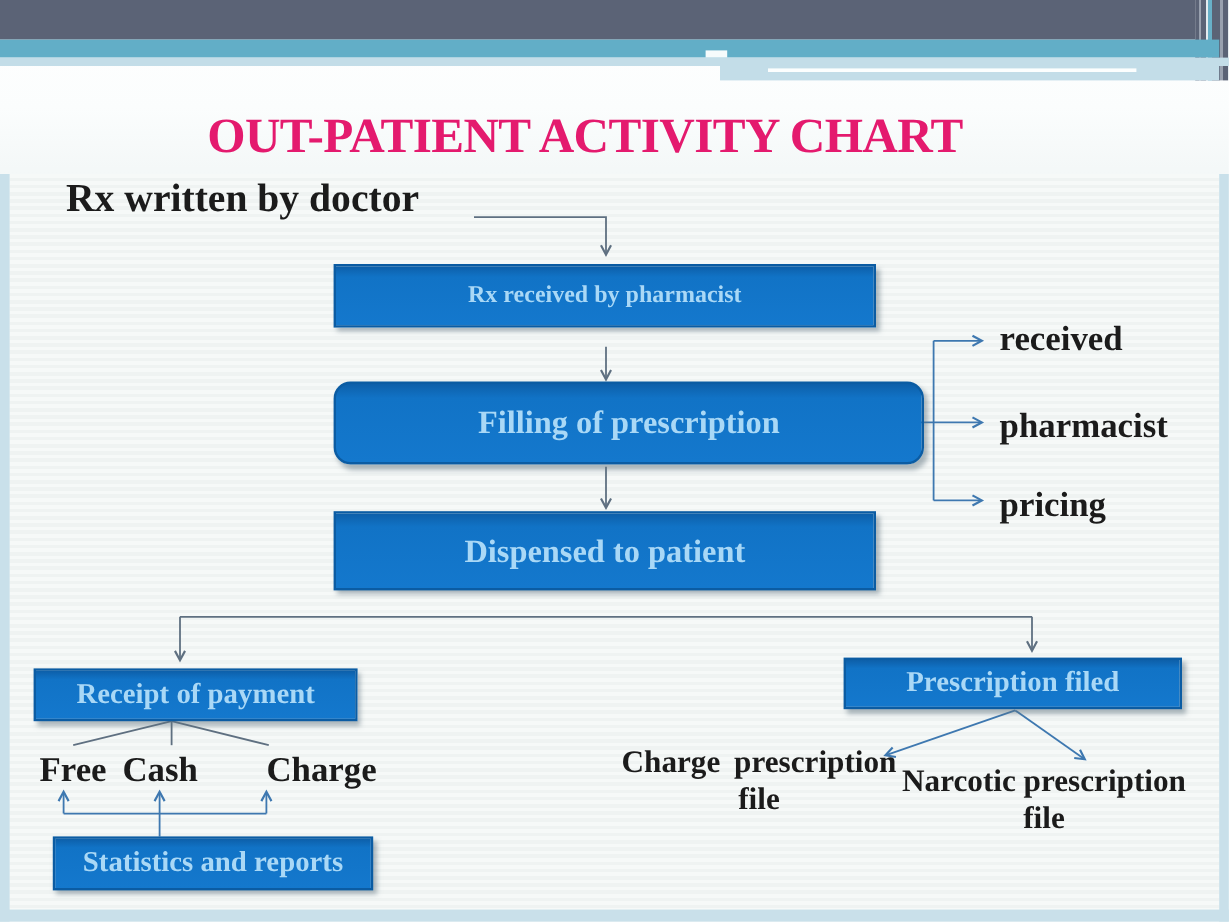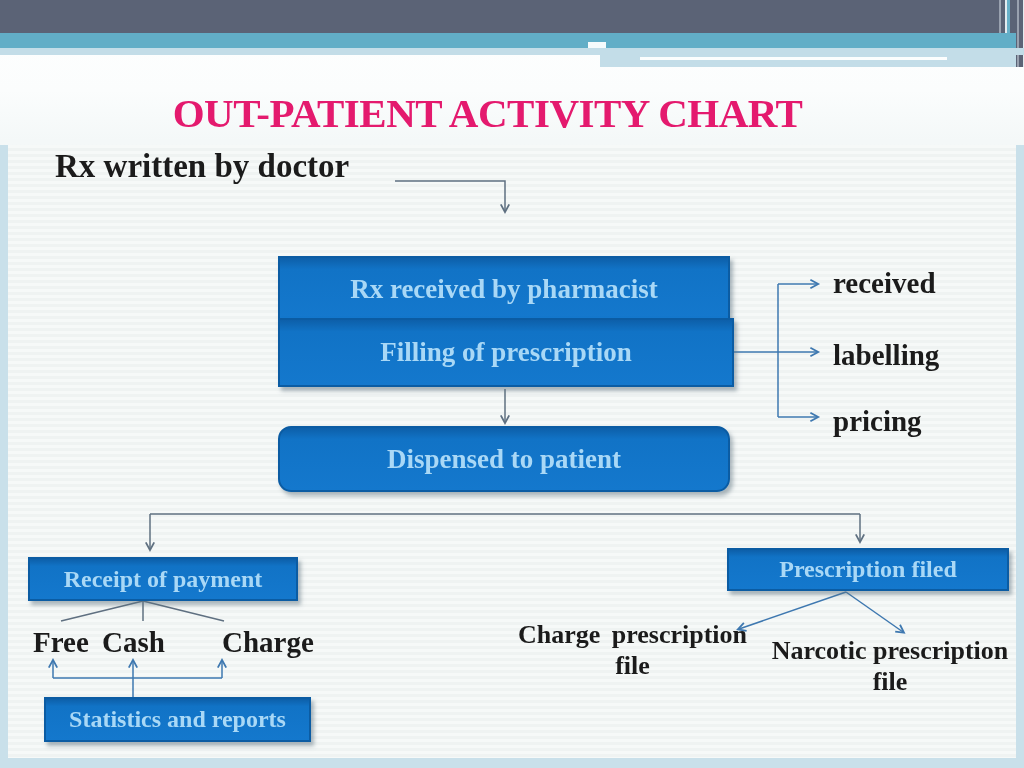--- a/index.html
+++ b/index.html
@@ -30,40 +30,40 @@
   .connectors { position:absolute; left:0; top:0; width:1024px; height:768px; pointer-events:none; }
   .connectors path { fill:none; stroke-width:1.5px; }
   .c-slate { stroke:#5f7081; }
   .c-blue  { stroke:#3e78b0; }
 
   
   .bluebox { position:absolute; display:flex; align-items:center; justify-content:center;
     background:linear-gradient(180deg,#0d5fa9 0%,#1173c6 18%,#1478cd 100%);
     border:2px solid #0b5ca3; box-shadow:3px 4px 4px rgba(96,115,128,0.5);
     color:#a9d8f6; font-weight:700; text-align:center; }
-  #box-rx-received { left:278px; top:220px; width:452px; height:66px; font-size:27px;margin-top:36px; }
-  #box-filling     { left:278px; top:318px; width:456px; height:69px; font-size:27px; }
-  #box-dispensed   { left:278px; top:426px; width:452px; height:66px; font-size:27px;border-radius:13px; }
+  #box-rx-received { left:278px; top:220px; width:452px; height:53px; font-size:20px; }
+  #box-filling     { left:278px; top:318px; width:492px; height:69px; font-size:27px;border-radius:14px; }
+  #box-dispensed   { left:278px; top:426px; width:452px; height:66px; font-size:27px; }
   #box-receipt     { left:28px;  top:557px; width:270px; height:44px; font-size:24px; }
   #box-statistics  { left:28px;  top:697px; width:267px; height:45px; font-size:24px;margin-left:16px; }
-  #box-filed       { left:703px; top:548px; width:282px; height:43px; font-size:24px;margin-left:24px; }
+  #box-filed       { left:703px; top:548px; width:282px; height:43px; font-size:24px; }
 
   
   .lbl { position:absolute; color:#1b1b1b; font-weight:700; white-space:nowrap; }
   #lbl-start     { left:55px;  top:148px; font-size:33px; }
   #lbl-selection { left:833px; top:267px; font-size:29px; }
   #lbl-labelling { left:833px; top:339px; font-size:29px; }
   #lbl-pricing   { left:833px; top:405px; font-size:29px; }
   #lbl-free      { left:33px;  top:626px; font-size:29px; }
   #lbl-cash      { left:102px; top:626px; font-size:29px; }
   #lbl-charge    { left:176px; top:626px; font-size:29px;margin-left:46px; }
   .filelbl { position:absolute; color:#1b1b1b; font-weight:700; text-align:center;
     font-size:26px; line-height:31px; white-space:normal; }
   #lbl-regular  { left:505px; top:619px; width:255px; word-spacing:5px; }
-  #lbl-narcotic { left:760px; top:635px; width:260px; }
+  #lbl-narcotic { left:740px; top:635px; width:260px; }
 </style>
 </head>
 <body>
 
 <div class="canvas">
 
   <div class="hdr-dark"></div>
   <div class="hdr-stripes"></div>
   <div class="hdr-teal"></div>
   <div class="hdr-notch"></div>
@@ -116,21 +116,21 @@
   <div class="lbl" id="lbl-start">Rx written by doctor</div>
 
   <div class="bluebox" id="box-rx-received">Rx received by pharmacist</div>
   <div class="bluebox" id="box-filling">Filling of prescription</div>
   <div class="bluebox" id="box-dispensed">Dispensed to patient</div>
   <div class="bluebox" id="box-receipt">Receipt of payment</div>
   <div class="bluebox" id="box-statistics">Statistics and reports</div>
   <div class="bluebox" id="box-filed">Prescription filed</div>
 
   <div class="lbl" id="lbl-selection">received</div>
-  <div class="lbl" id="lbl-labelling">labelling</div>
+  <div class="lbl" id="lbl-labelling">pharmacist</div>
   <div class="lbl" id="lbl-pricing">pricing</div>
 
   <div class="lbl" id="lbl-free">Free</div>
   <div class="lbl" id="lbl-cash">Cash</div>
   <div class="lbl" id="lbl-charge">Charge</div>
 
   <div class="filelbl" id="lbl-regular">
     <span>Charge prescription</span><br>
     <span>file</span>
   </div>

